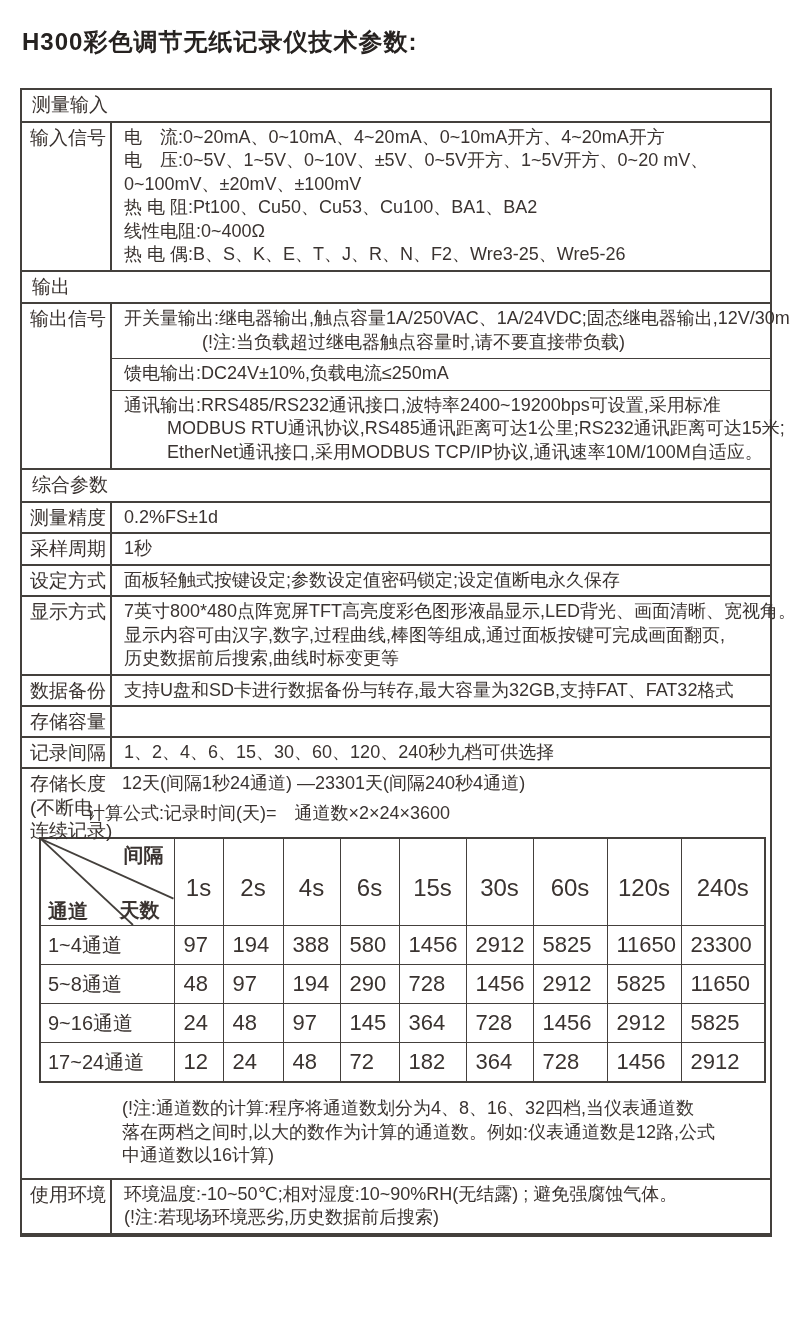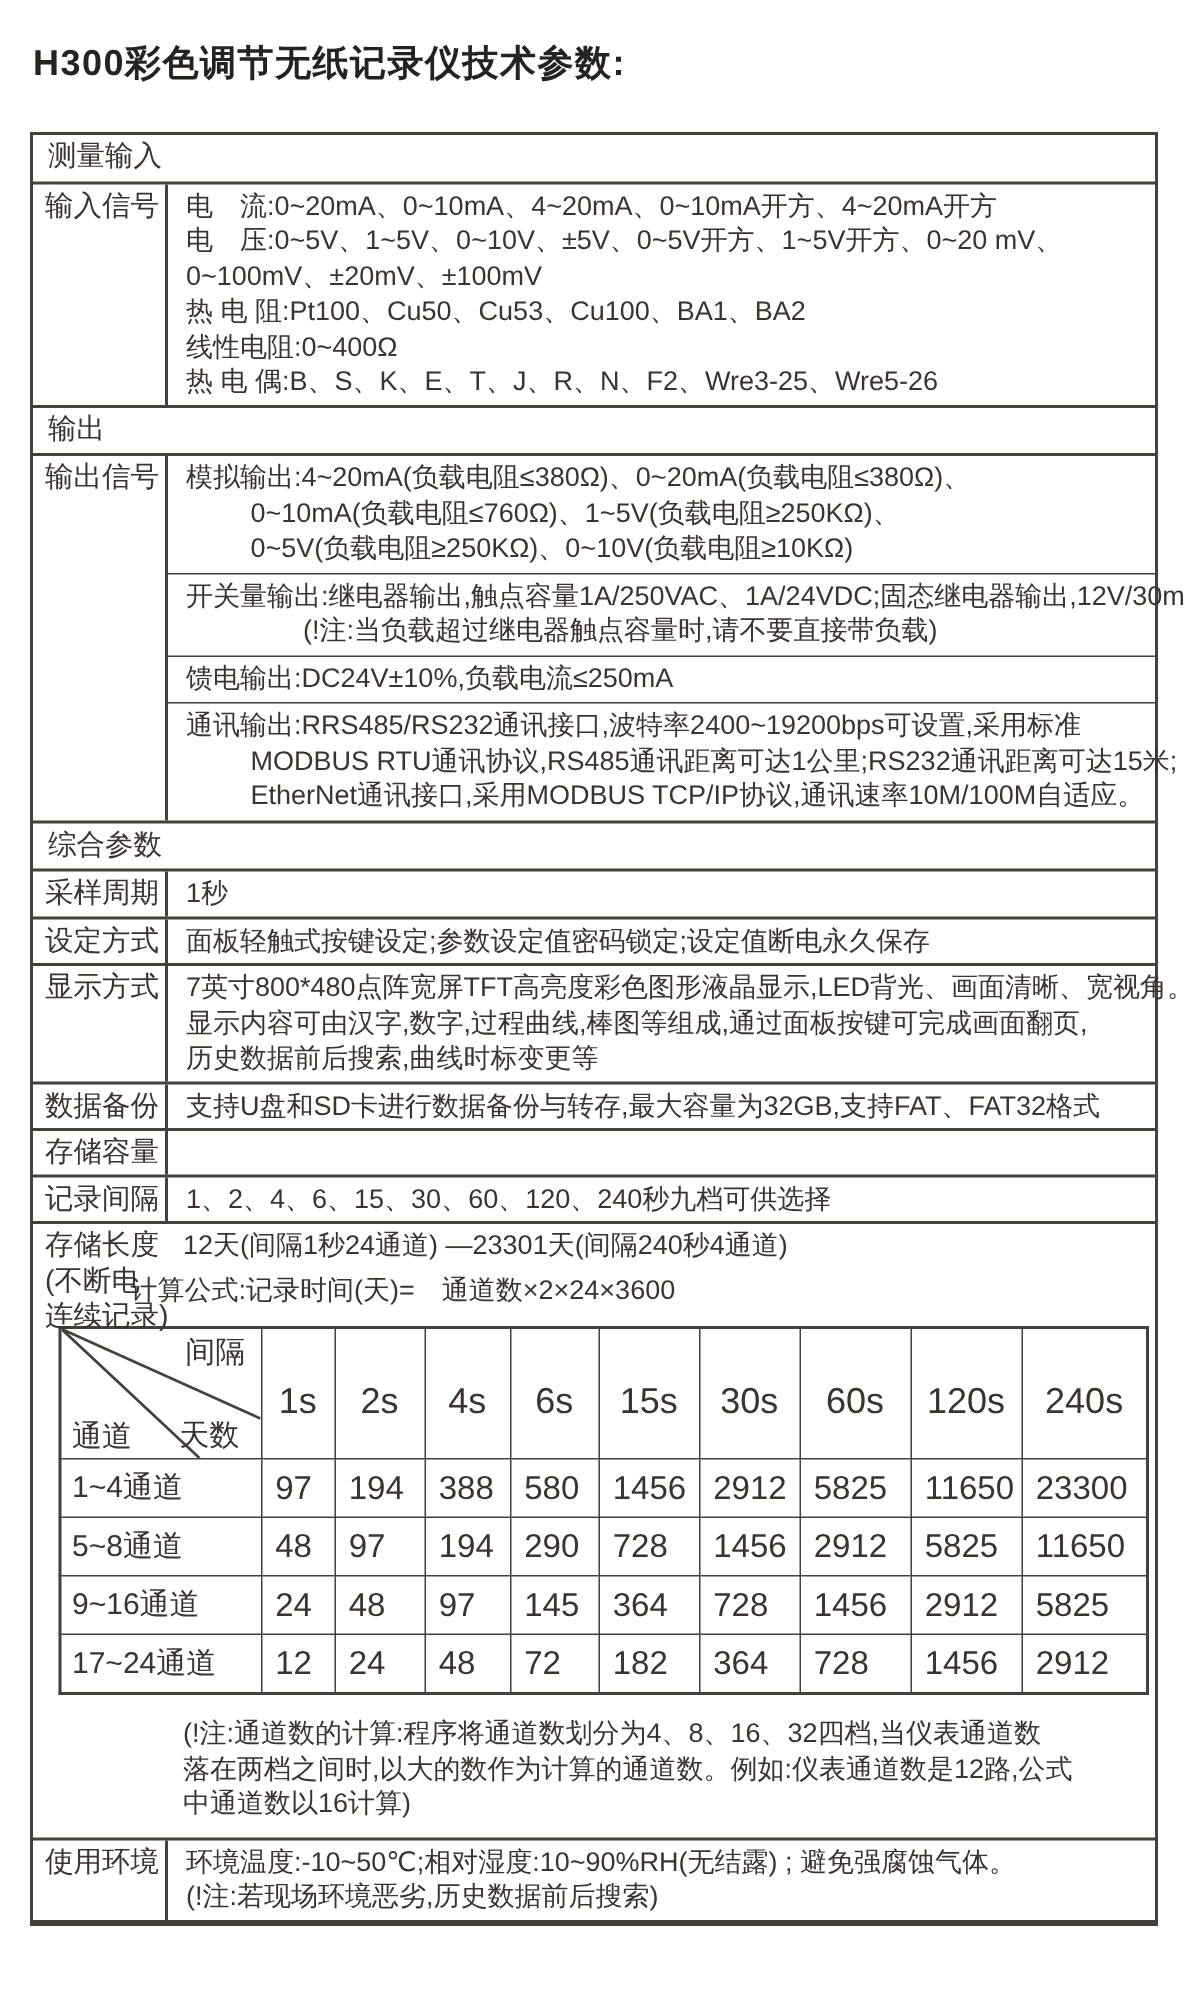--- a/index.html
+++ b/index.html
@@ -45,21 +45,21 @@
     border-collapse:collapse;table-layout:fixed;
     margin:12px 0 14px 17px;border:2px solid #44403c;
   }
   .inner-table th,.inner-table td{
     border:1.5px solid #44403c;font-weight:400;
     overflow:hidden;white-space:nowrap;
   }
   .ihead th{font-size:24px;text-align:center;height:86px;vertical-align:middle;padding-top:12px;box-sizing:border-box;}
   .corner{position:relative;padding:0;height:86px;}
   .corner svg{position:absolute;left:0;top:0;width:100%;height:100%;display:block;}
-  .corner span{position:absolute;font-size:20px;line-height:20px;}
+  .corner span{position:absolute;font-size:20px;line-height:20px;font-weight:bold;}
   .c-interval{top:6px;right:10px;}
   .c-days{bottom:5px;right:14px;}
   .c-channel{bottom:4px;left:7px;}
   .drow td{font-size:22px;padding:6px 0 6px 9px;line-height:26px;box-sizing:border-box;margin-left:12px;}
   .drow .rlabel{font-size:20px;padding-left:7px;}
 
   .storage-note{margin-left:100px;margin-top:2px;}
   .env-note{margin-left:0;}
 </style>
 </head>
@@ -87,44 +87,45 @@
       </div>
     </div>
 
     <div class="trow section">
       <span>输出</span>
     </div>
 
     <div class="trow split">
       <div class="cell-label">输出信号</div>
       <div class="cell-value subrows">
-        <div class="subrow">
-          <div class="line">模拟输出:4~20mA(负载电阻≤380Ω)、0~20mA(负载电阻≤380Ω)、</div>
-          <div class="line ind-a">0~10mA(负载电阻≤760Ω)、1~5V(负载电阻≥250KΩ)、</div>
-          <div class="line ind-a">0~5V(负载电阻≥250KΩ)、0~10V(负载电阻≥10KΩ)</div>
-        </div>
         <div class="subrow">
           <div class="line">开关量输出:继电器输出,触点容量1A/250VAC、1A/24VDC;固态继电器输出,12V/30mA</div>
           <div class="line ind-b">(!注:当负载超过继电器触点容量时,请不要直接带负载)</div>
         </div>
         <div class="subrow">
           <div class="line">馈电输出:DC24V±10%,负载电流≤250mA</div>
         </div>
         <div class="subrow">
           <div class="line">通讯输出:RRS485/RS232通讯接口,波特率2400~19200bps可设置,采用标准</div>
           <div class="line ind-a">MODBUS RTU通讯协议,RS485通讯距离可达1公里;RS232通讯距离可达15米;</div>
           <div class="line ind-a">EtherNet通讯接口,采用MODBUS TCP/IP协议,通讯速率10M/100M自适应。</div>
         </div>
       </div>
     </div>
 
     <div class="trow section">
       <span>综合参数</span>
     </div>
 
+    <div class="trow split">
+      <div class="cell-label">测量精度</div>
+      <div class="cell-value">
+        <div class="line">0.2%FS±1d</div>
+      </div>
+    </div>
 
     <div class="trow split">
       <div class="cell-label">采样周期</div>
       <div class="cell-value">
         <div class="line">1秒</div>
       </div>
     </div>
 
     <div class="trow split">
       <div class="cell-label">设定方式</div>

